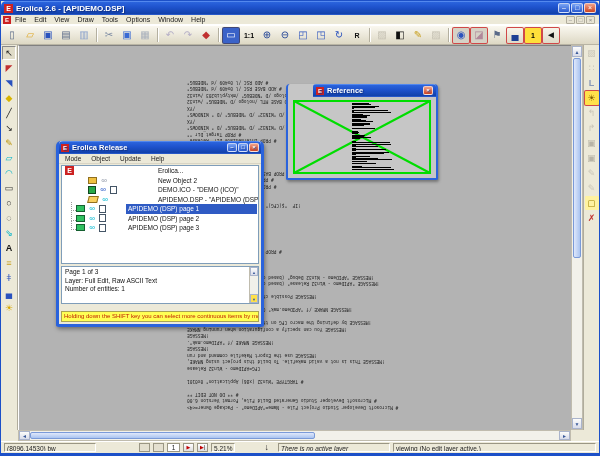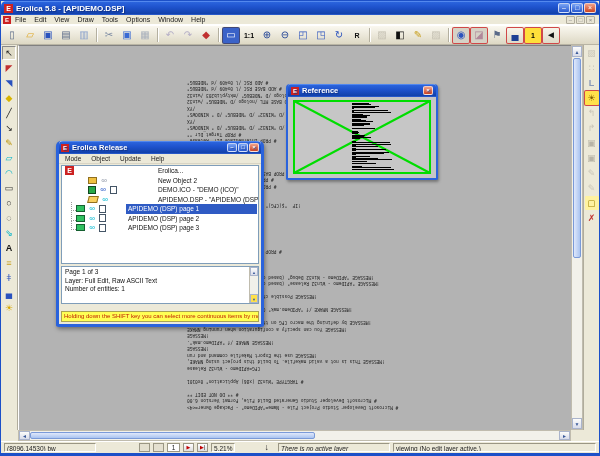--- a/index.html
+++ b/index.html
@@ -61,21 +61,21 @@
   .vscroll .sarr{left:0;right:0;height:11px;line-height:10px;}
   .sarr.up{top:0}.sarr.dn{bottom:0}
   .hscroll .sarr{top:0;bottom:0;width:11px;line-height:9px;}
   .sarr.lf{left:0}.sarr.rt{right:0}
   .vthumb{position:absolute;left:1px;right:1px;top:12px;height:200px;border:1px solid #7a9ad8;border-radius:2px;
           background:linear-gradient(90deg,#dfe8fb,#aac4f0);}
   .hthumb{position:absolute;top:1px;bottom:1px;left:11px;width:285px;border:1px solid #7a9ad8;border-radius:2px;
           background:linear-gradient(#dfe8fb,#aac4f0);}
   
   .ref{position:absolute;left:285px;top:83px;width:152px;height:96px;z-index:5;background:#c6c6c6;
-       border:2px solid #2a63dc;border-top:none;border-radius:4px 4px 2px 2px;box-shadow:1px 2px 3px rgba(0,0,0,.35);}
+       border:2px solid #2a63dc;border-top:none;border-radius:4px 4px 2px 2px;box-shadow:1px 2px 3px rgba(0,0,0,.35);padding-left:25px;}
   .rtitle{height:13px;background:var(--tbg);border-radius:3px 3px 0 0;display:flex;align-items:center;
           gap:3px;padding:0 3px;color:#fff;font-size:7.5px;font-weight:bold;text-shadow:1px 1px 1px #103080;}
   .rbody{position:absolute;left:0;top:13px;right:0;bottom:0;overflow:hidden;}
   .rbody svg{position:absolute;left:0;top:0;}
   .blob{position:absolute;left:64px;top:6px;width:46px;z-index:2;}
   .bar{height:1px;margin-bottom:0.32px;background:#000;}
   
   .dlg{position:absolute;left:55px;top:140px;width:208px;height:186px;z-index:6;background:#ece9d8;
        border:3px solid #2a63dc;border-top:none;border-radius:5px 5px 3px 3px;box-shadow:1px 2px 4px rgba(0,0,0,.4);}
   .dtitle{height:13px;background:var(--tbg);border-radius:4px 4px 0 0;display:flex;align-items:center;gap:3px;
@@ -127,21 +127,21 @@
   .msg1{font-style:italic;width:112px;margin-left:6px;}
   .msg2{flex:1;}
 </style>
 </head>
 <body>
 
 <div class="app">
 
   <div class="titlebar">
     <span class="appicon">E</span>
-    <span class="title">Erolica 5.8 - [APIDEMO.DSP]</span>
+    <span class="title">Erolica 2.6 - [APIDEMO.DSP]</span>
     <span class="wbtns">
       <span class="wb">–</span>
       <span class="wb">□</span>
       <span class="wb close">×</span>
     </span>
   </div>
 
   <div class="menubar">
     <span class="appicon tiny">E</span>
     <span id="menu-items" class="mitems">

